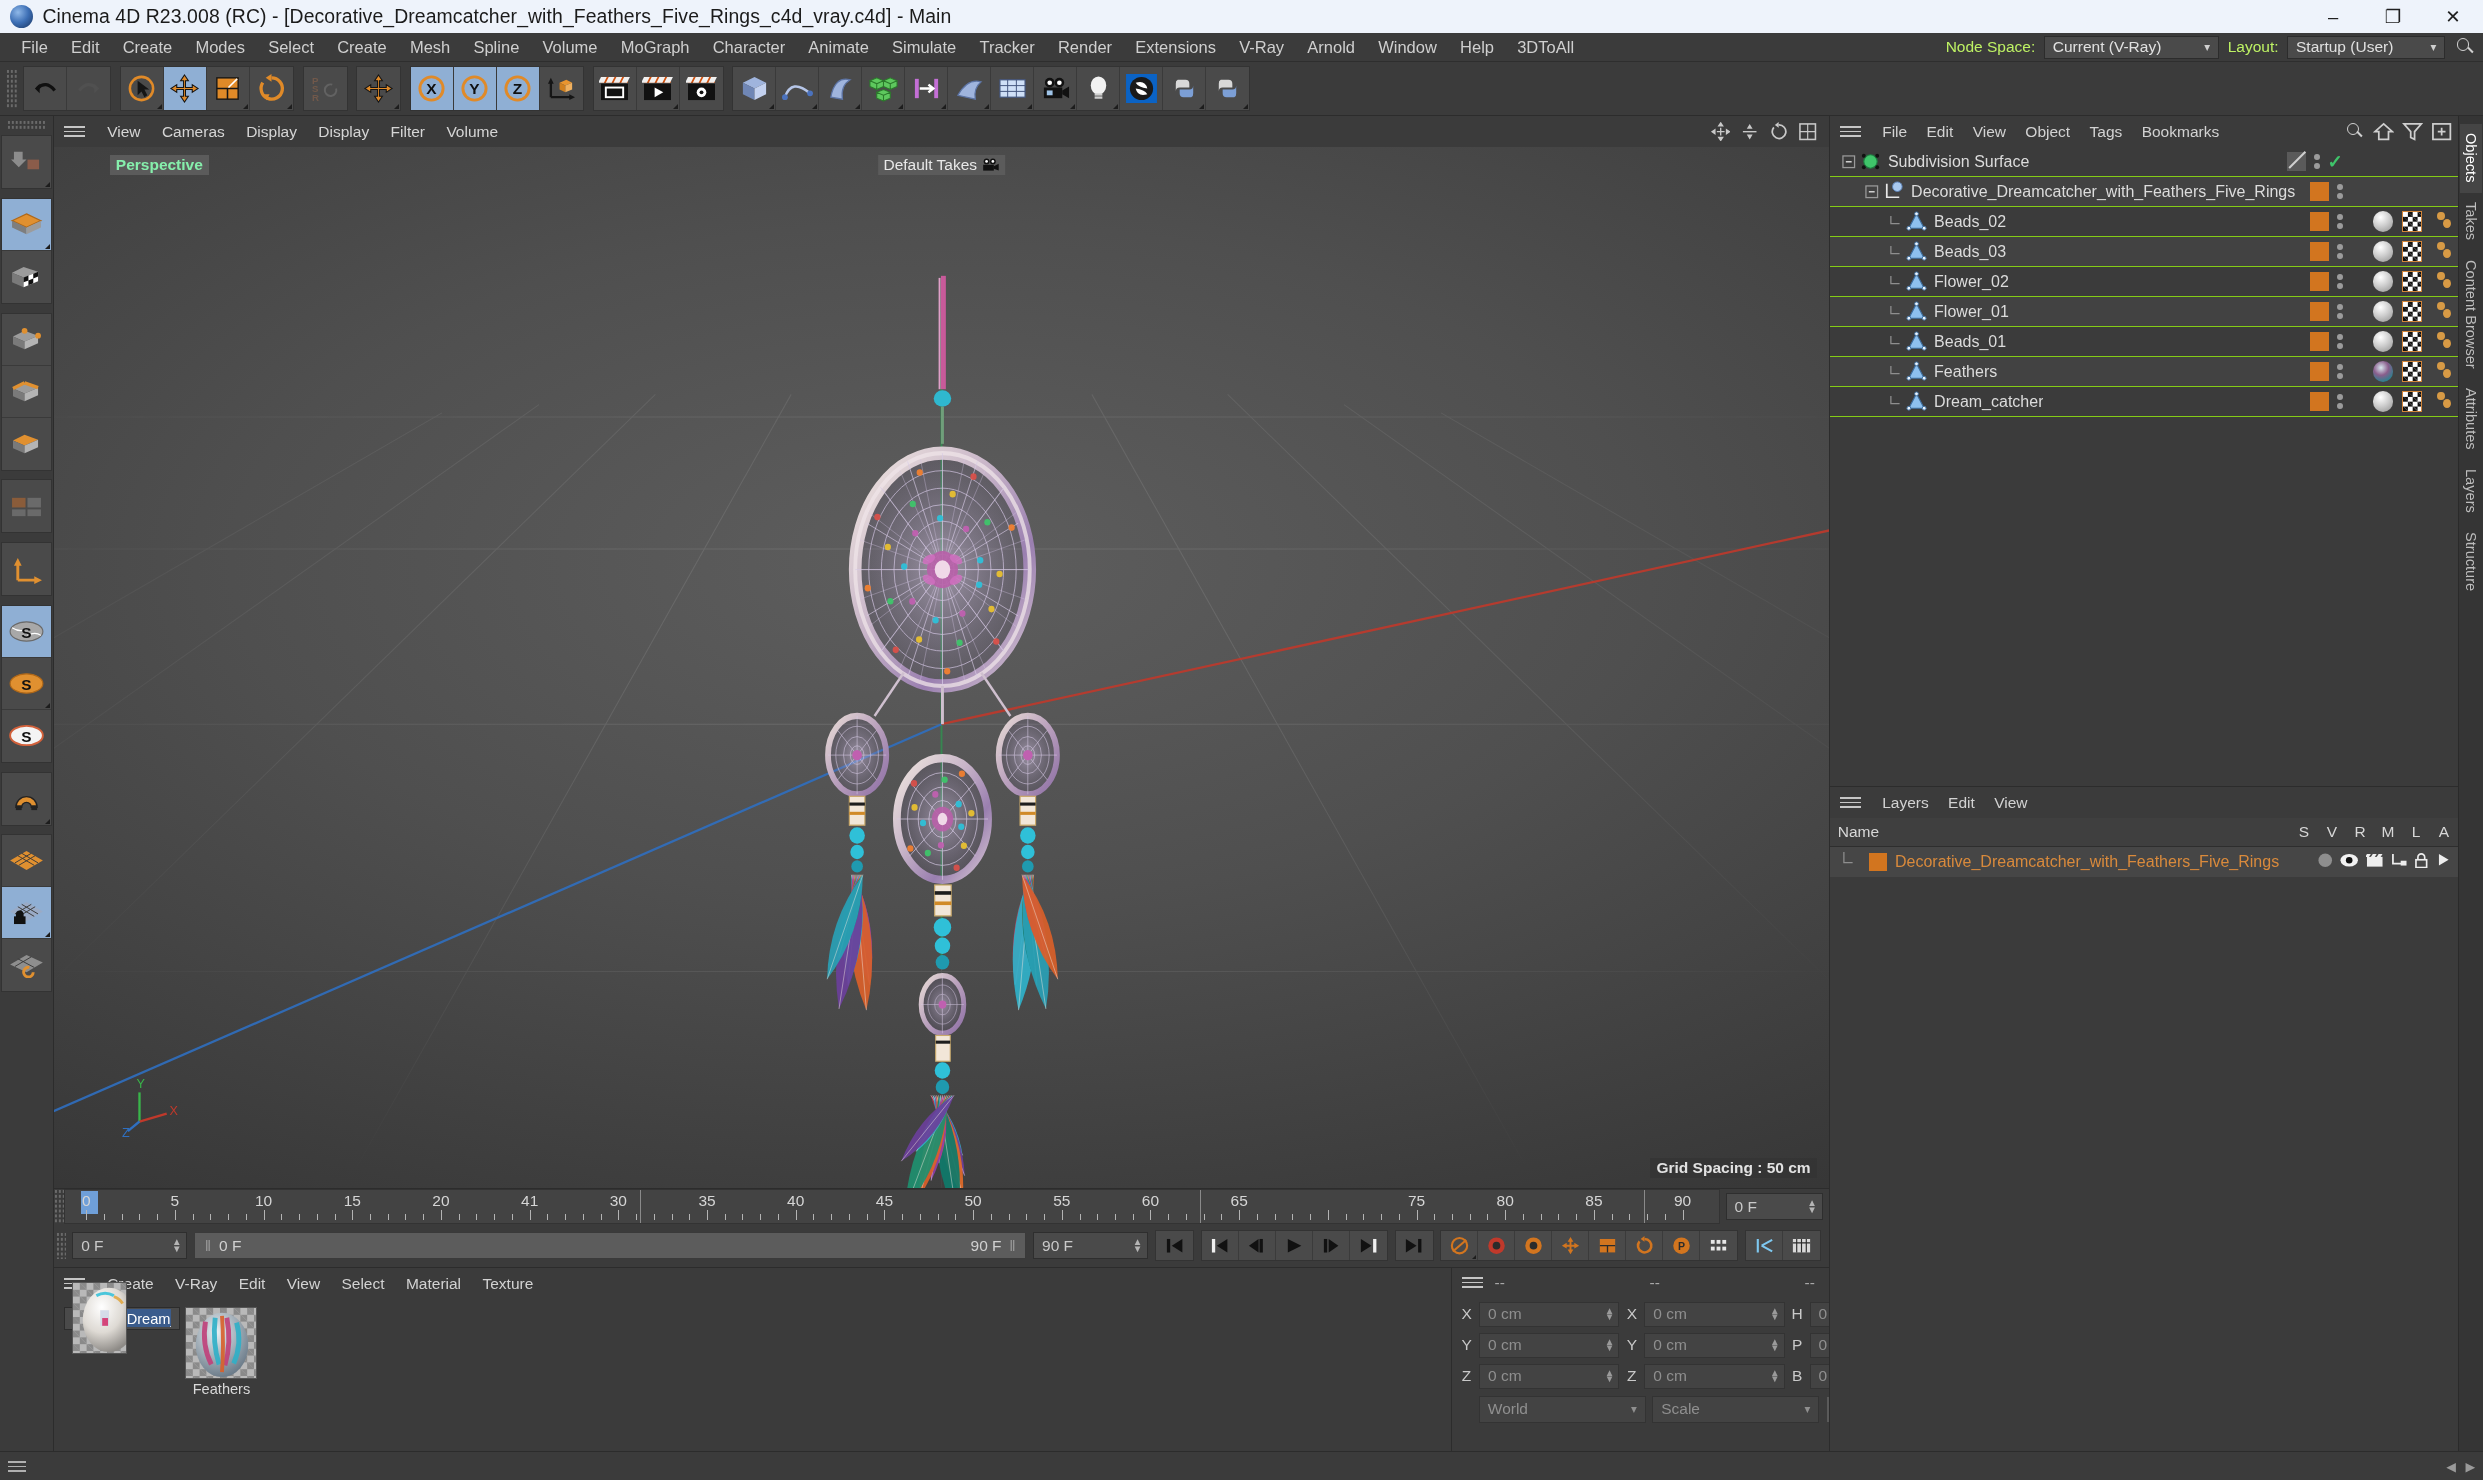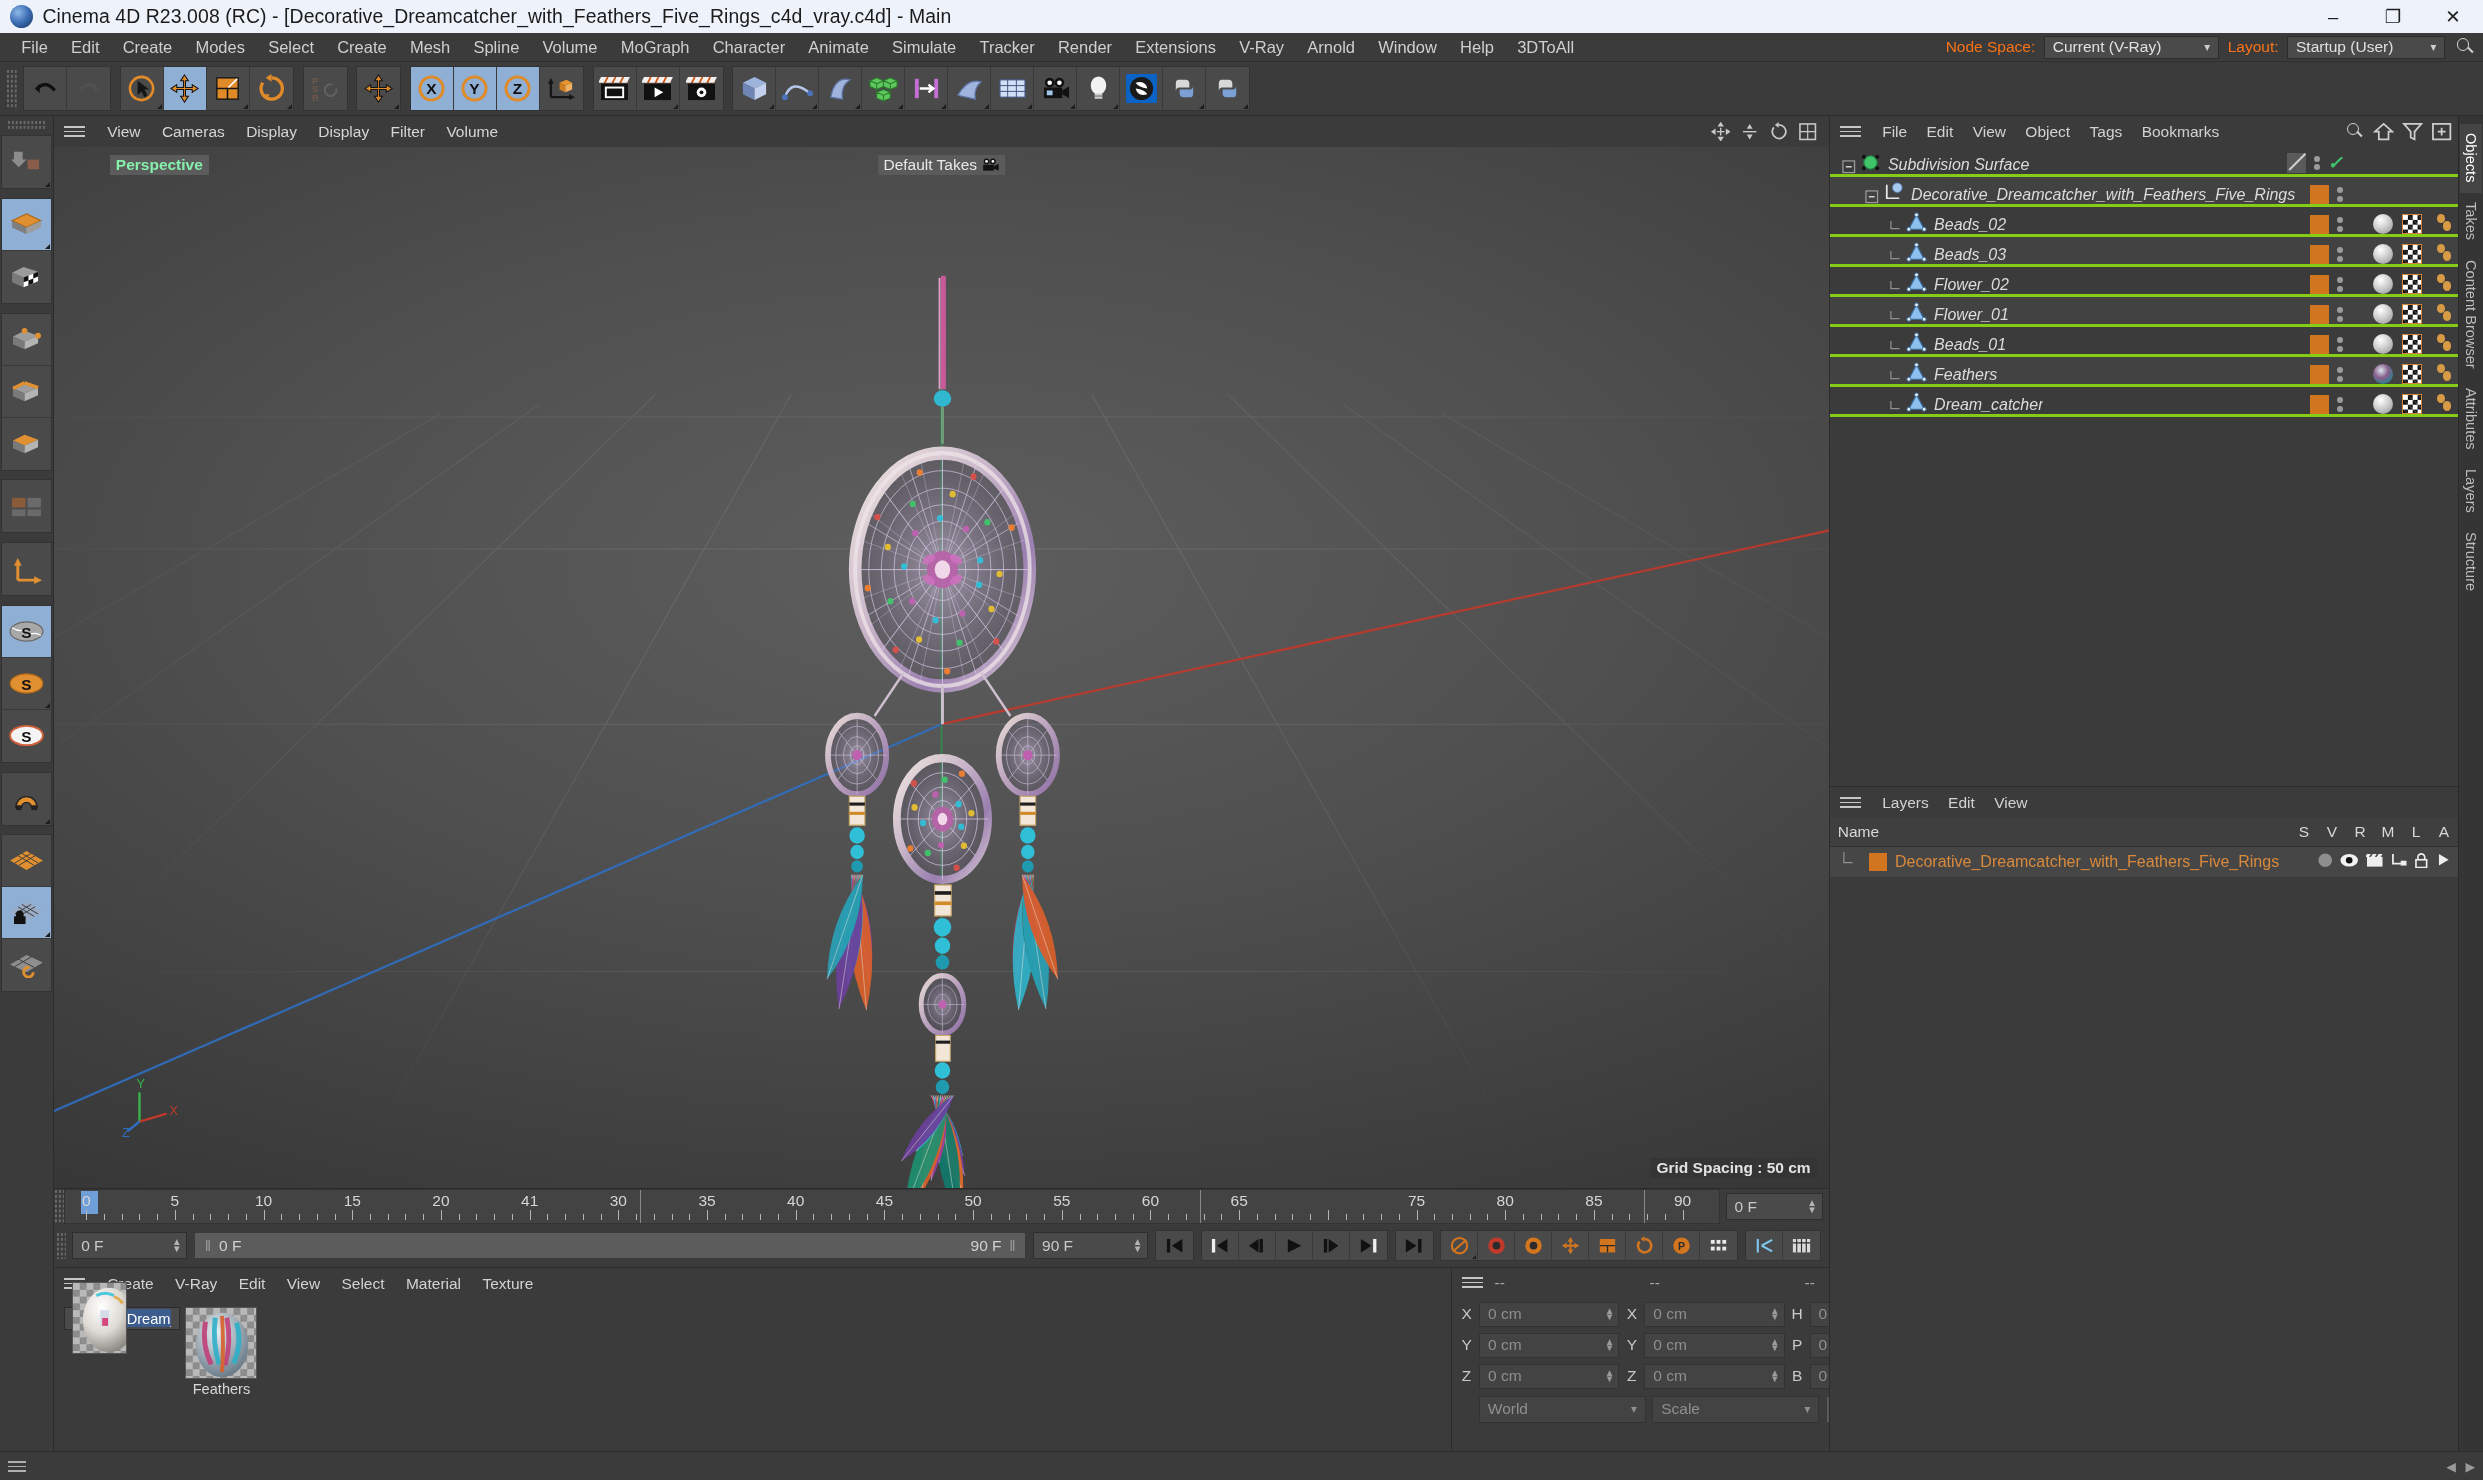--- a/index.html
+++ b/index.html
@@ -16,21 +16,21 @@
   .tb-title { white-space:nowrap; letter-spacing:0.1px; }
   .tb-btns { margin-left:auto; display:flex; height:33px; }
   .tb-btn { width:60px; height:33px; display:flex; align-items:center; justify-content:center;
      font-size:18.4px; color:#202020; }
 
   
   .menubar { height:29px; background:#3b3b3b; display:flex; align-items:center;
      padding-left:9.7px; font-size:16.5px; color:#cfcfcf; flex:none; border-bottom:1px solid #2e2e2e;}
   .menubar .mi { padding:2.9px 11.6px; white-space:nowrap; }
   .ns-wrap { margin-left:auto; display:flex; align-items:center; gap:8.7px; padding-right:7.8px; font-size:15.5px;}
-  .ns-label { color:#f97316; }
+  .ns-label { color:#bef264; }
   .sel { background:#4a4a4a; border:1px solid #2c2c2c; height:23px; display:flex;
      align-items:center; padding:0 7.8px; font-size:15.5px; color:#e0e0e0; min-width:116px; }
   .sel .cv { margin-left:auto; padding-left:13.6px; font-size:11.6px; color:#cfcfcf; }
   .sel.ns { width:175px; } .sel.ly { width:158px; }
   .mag { width:21.3px; height:21.3px; position:relative; }
   .mag::before { content:""; position:absolute; left:2.9px; top:1.9px; width:10.7px; height:10.7px;
      border:1.9px solid #d0d0d0; border-radius:50%; }
   .mag::after { content:""; position:absolute; left:12.6px; top:12.6px; width:6.8px; height:1.9px;
      background:#d0d0d0; transform:rotate(45deg); }
 
@@ -150,22 +150,22 @@
      display:flex; align-items:center; justify-content:center; font-size:16.5px; color:#eaeaea; }
 
   
   .rightpanel { width:629px; background:#3b3b3b; display:flex; flex-direction:column; flex:none;
      border-left:1px solid #2c2c2c; }
   .objman { height:670px; display:flex; flex-direction:column; flex:none; }
   .om-head { height:31px; display:flex; align-items:center; padding-left:9.7px; font-size:15.5px; }
   .om-head .mi { padding:1.9px 9.7px; }
   .om-icons { margin-left:auto; display:flex; gap:7.8px; padding-right:5.8px; align-items:center; }
   .om-list { flex:1; overflow:hidden; background:#3b3b3b; }
-  .orow { height:30px; display:flex; align-items:flex-end; position:relative; font-size:16px;
-     color:#dcdcdc; border-bottom:3px solid #84cc16;font-style:italic; }
+  .orow { height:30px; display:flex; align-items:center; position:relative; font-size:16px;
+     color:#dcdcdc; border-bottom:1px solid #84cc16; }
   .orow.alt { background:#424242; }
   .otree { width:21.3px; flex:none; display:flex; align-items:center; justify-content:center; }
   .oicon { width:23px; height:23px; flex:none; margin-right:5.8px; }
   .oname { white-space:nowrap; overflow:hidden; }
   .orow .tagzone { position:absolute; right:5.8px; display:flex; align-items:center; gap:8.7px; }
   .dotcol { display:flex; flex-direction:column; gap:2.9px; }
   .dotcol i { width:5.8px; height:5.8px; border-radius:50%; background:#9b9b9b; display:block; }
   .osq { width:19.4px; height:19.4px; background:#d2751f; }
   .ochk { color:#3fc46a; font-size:18.4px; font-weight:bold; }
   .oslash { width:19.4px; height:19.4px; background:#5a5a5a; position:relative; }

